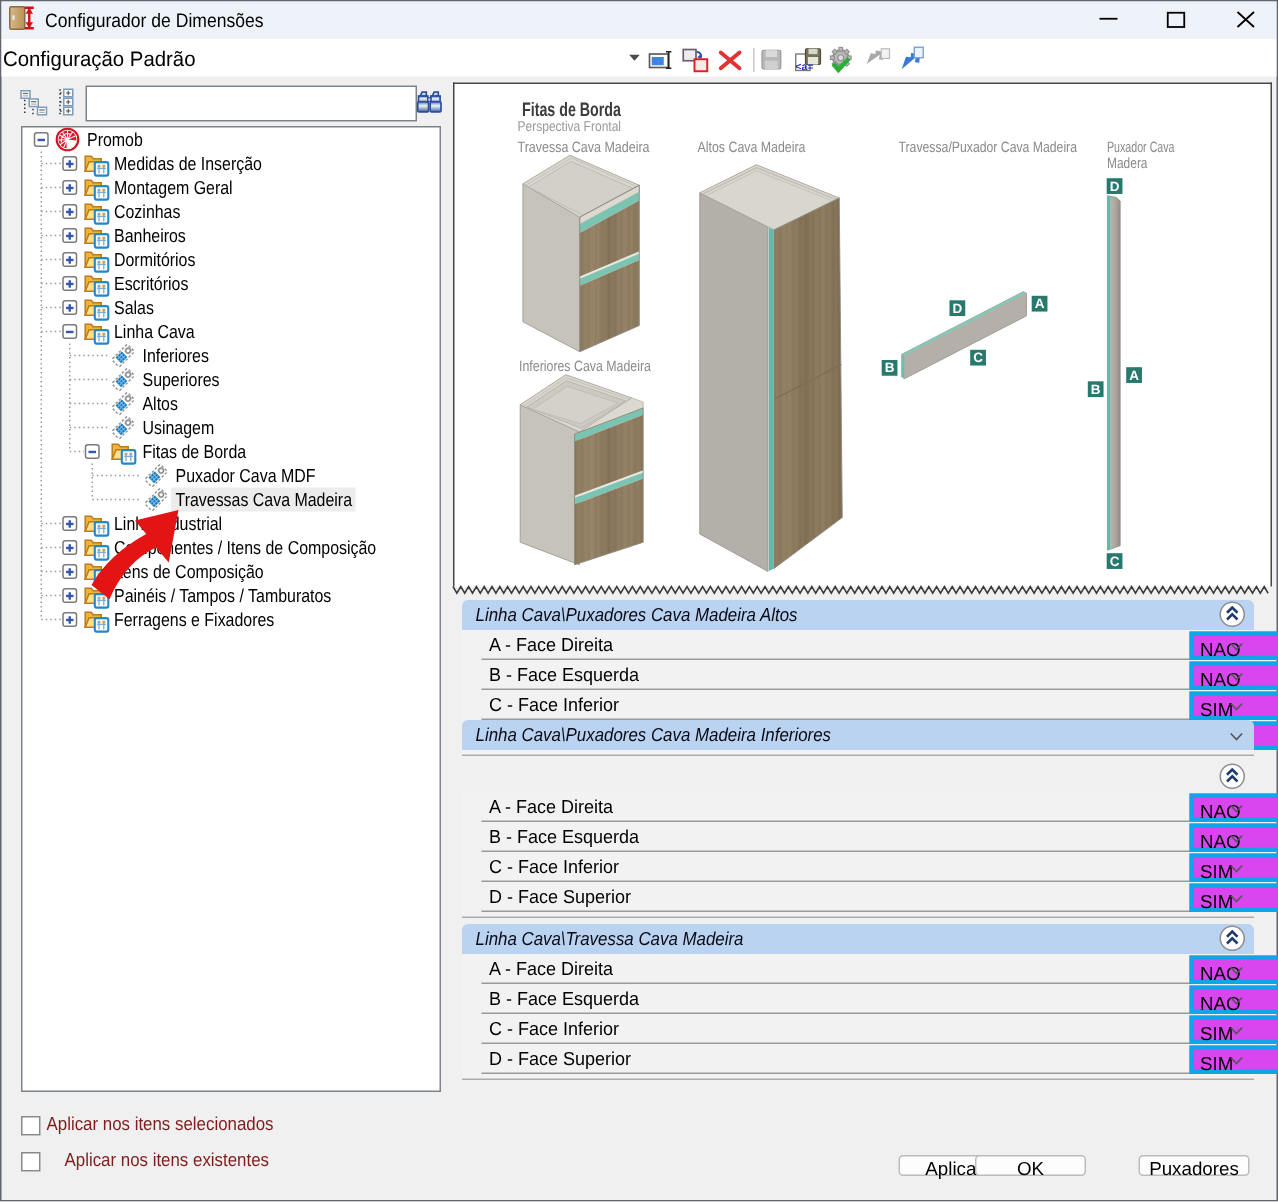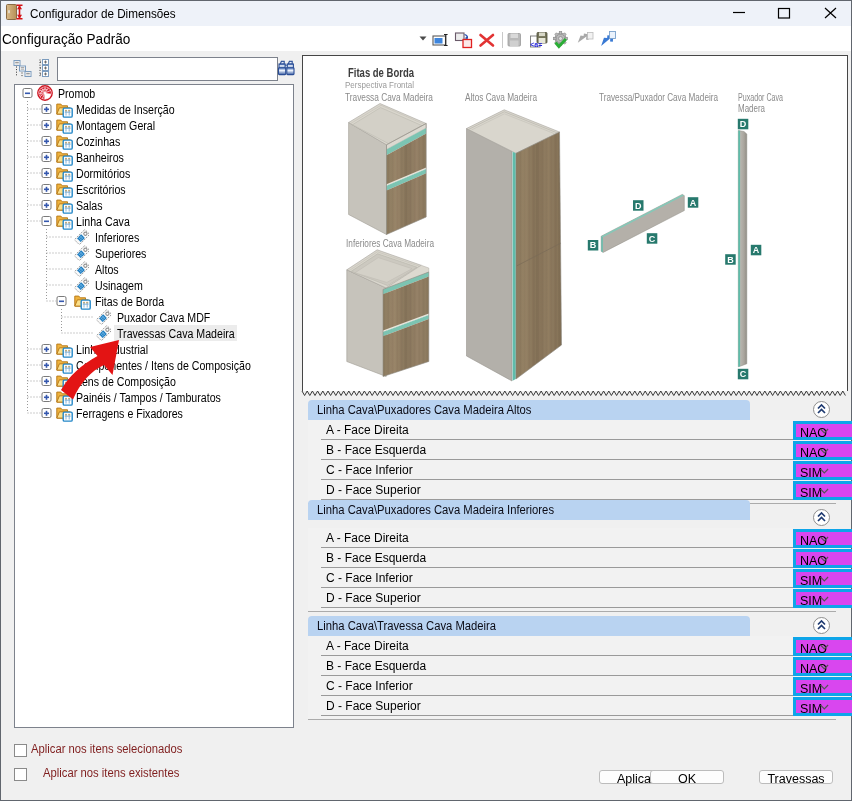--- a/index.html
+++ b/index.html
@@ -4,21 +4,21 @@
 <style>
   * { margin:0; padding:0; box-sizing:border-box; }
   html,body { width:852px; height:801px; overflow:hidden; }
   body { font-family:"Liberation Sans", sans-serif; background:#f0f0f0; position:relative; }
   .abs { position:absolute; }
   #win { position:absolute; left:0; top:0; width:852px; height:801px; border:1px solid #61666e; background:#f0f0f0; }
   #titlebar { position:absolute; left:1px; top:1px; width:850px; height:25px; background:#eef2f9; }
   #titletext { position:absolute; left:30px; top:6px; font-size:13px; color:#000; transform:scaleX(0.9); transform-origin:0 0; white-space:nowrap; }
   #toolbar { position:absolute; left:1px; top:26px; width:850px; height:25px; background:#ffffff; }
   #combotext { position:absolute; left:2px; top:31px; font-size:14px; color:#000; transform:scaleX(0.97); transform-origin:0 0; white-space:nowrap; }
-  .sechdr { position:absolute; left:308px; width:442px; height:20px; background:#b9d3f1; border-radius:4px 4px 0 0; }
+  .sechdr { position:absolute; left:308px; width:528px; height:20px; background:#b9d3f1; border-radius:4px 4px 0 0;font-style:italic; }
   .sechdr .t { position:absolute; left:9px; top:3px; font-size:12.5px; color:#0a0a14; }
   .secrows { position:absolute; left:308px; width:528px; background:#f2f2f2;text-align:right; }
   .prow { position:absolute; left:0; width:528px; height:20px; }
   .prow .lbl { position:absolute; left:18px; top:3px; font-size:12.5px; color:#000; }
   .prow .sep { position:absolute; left:13px; right:3px; bottom:0; height:1px; background:#9a9a9a; }
   .dd { position:absolute; left:485px; top:1px; width:66px; height:19px; background:#d946ef; border:3px solid #0ea5e9; }
   .dd .v { position:absolute; left:4px; top:2px; font-size:12.5px; color:#000; }
   .chevbtn { position:absolute; width:17px; height:17px; border-radius:50%; background:#fff; border:1px solid #8e8e8e; }
   .cb { position:absolute; width:13px; height:13px; background:#fff; border:1px solid #8a8a8a; }
   .cblbl { position:absolute; font-size:12.5px; color:#7f1d1d; }
@@ -68,21 +68,21 @@
   <div class="prow" style="top:60px">
       <span class="lbl nx96">D - Face Superior</span>
       <div class="sep"></div>
       <div class="dd">
         <span class="v">SIM</span>
       </div>
     </div>
 </div>
 <div class="chevbtn" style="left:813px;top:401px"></div>
 
-<div class="sechdr" style="top:500px">
+<div class="sechdr" style="top:480px">
     <span class="t nx">Linha Cava\Puxadores Cava Madeira Inferiores</span>
   </div>
 <div class="secrows" style="top:528px;height:84px;border-bottom:1px solid #ababab;">
   <div class="prow" style="top:0px">
       <span class="lbl nx96">A - Face Direita</span>
       <div class="sep"></div>
       <div class="dd">
         <span class="v">NAO</span>
       </div>
     </div>
@@ -145,21 +145,21 @@
 </div>
 <div class="chevbtn" style="left:813px;top:617px"></div>
 
 <div class="cb" style="left:14px;top:744px"></div>
 <div class="cblbl" style="left:31px;top:742px"><span class="nx">Aplicar nos itens selecionados</span></div>
 <div class="cb" style="left:14px;top:768px"></div>
 <div class="cblbl" style="left:43px;top:766px"><span class="nx">Aplicar nos itens existentes</span></div>
 
 <div class="btn" style="left:599px;top:770px">Aplicar</div>
 <div class="btn" style="left:650px;top:770px">OK</div>
-<div class="btn" style="left:759px;top:770px">Travessas</div>
+<div class="btn" style="left:759px;top:770px">Puxadores</div>
 
 <svg class="abs" style="left:0;top:0" width="852" height="801" viewBox="0 0 852 801">
 <defs>
 <linearGradient id="wood1" x1="0" y1="0" x2="1" y2="0">
  <stop offset="0" stop-color="#8b7b5f"></stop>
         <stop offset="0.25" stop-color="#988468"></stop>
         <stop offset="0.5" stop-color="#847359"></stop>
         <stop offset="0.75" stop-color="#948066"></stop>
         <stop offset="1" stop-color="#89785c"></stop>
 </linearGradient>

